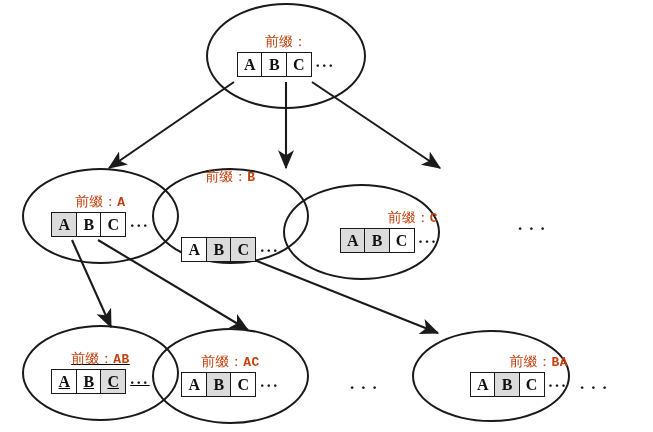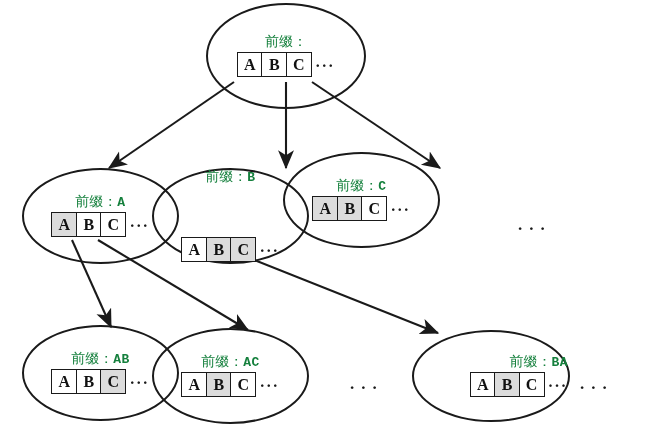--- a/index.html
+++ b/index.html
@@ -32,21 +32,21 @@
     border-radius: 50%;
     background: transparent;
     display: flex;
     flex-direction: column;
     align-items: center;
     justify-content: center;
   }
   .node-label {
     font-family: "Liberation Serif", "DejaVu Serif", serif;
     font-size: 14px;
-    color: #15803d;
+    color: #c2410c;
     line-height: 1;
     white-space: nowrap;
     margin-bottom: 3px;
     letter-spacing: 0px;
   }
   .node-label .pfx-value {
     font-family: "Liberation Mono", "DejaVu Sans Mono", monospace;
     font-weight: bold;
     font-size: 13px;
     letter-spacing: 0.5px;
@@ -151,37 +151,37 @@
     <div class="cells-row">
       <div class="cells">
         <div class="cell">A</div>
         <div class="cell shaded">B</div>
         <div class="cell shaded">C</div>
       </div>
       <span class="ellipsis">...</span>
     </div>
   </div>
 
-  <div class="node" style="left:283px; top:152px; width:157px; height:96px;">
+  <div class="node" style="left:283px; top:184px; width:157px; height:96px;align-items:flex-end;">
     <div class="node-label">
       <span>前缀：</span><span class="pfx-value">C</span>
     </div>
     <div class="cells-row">
       <div class="cells">
         <div class="cell shaded">A</div>
         <div class="cell shaded">B</div>
         <div class="cell">C</div>
       </div>
       <span class="ellipsis">...</span>
     </div>
   </div>
 
   <div class="row-ellipsis" style="left:518px; top:216px;">...</div>
 
-  <div class="node" style="left:22px; top:325px; width:157px; height:96px;">
+  <div class="node" style="left:22px; top:325px; width:157px; height:96px;text-decoration:underline;">
     <div class="node-label">
       <span>前缀：</span><span class="pfx-value">AB</span>
     </div>
     <div class="cells-row">
       <div class="cells">
         <div class="cell">A</div>
         <div class="cell">B</div>
         <div class="cell shaded">C</div>
       </div>
       <span class="ellipsis">...</span>

